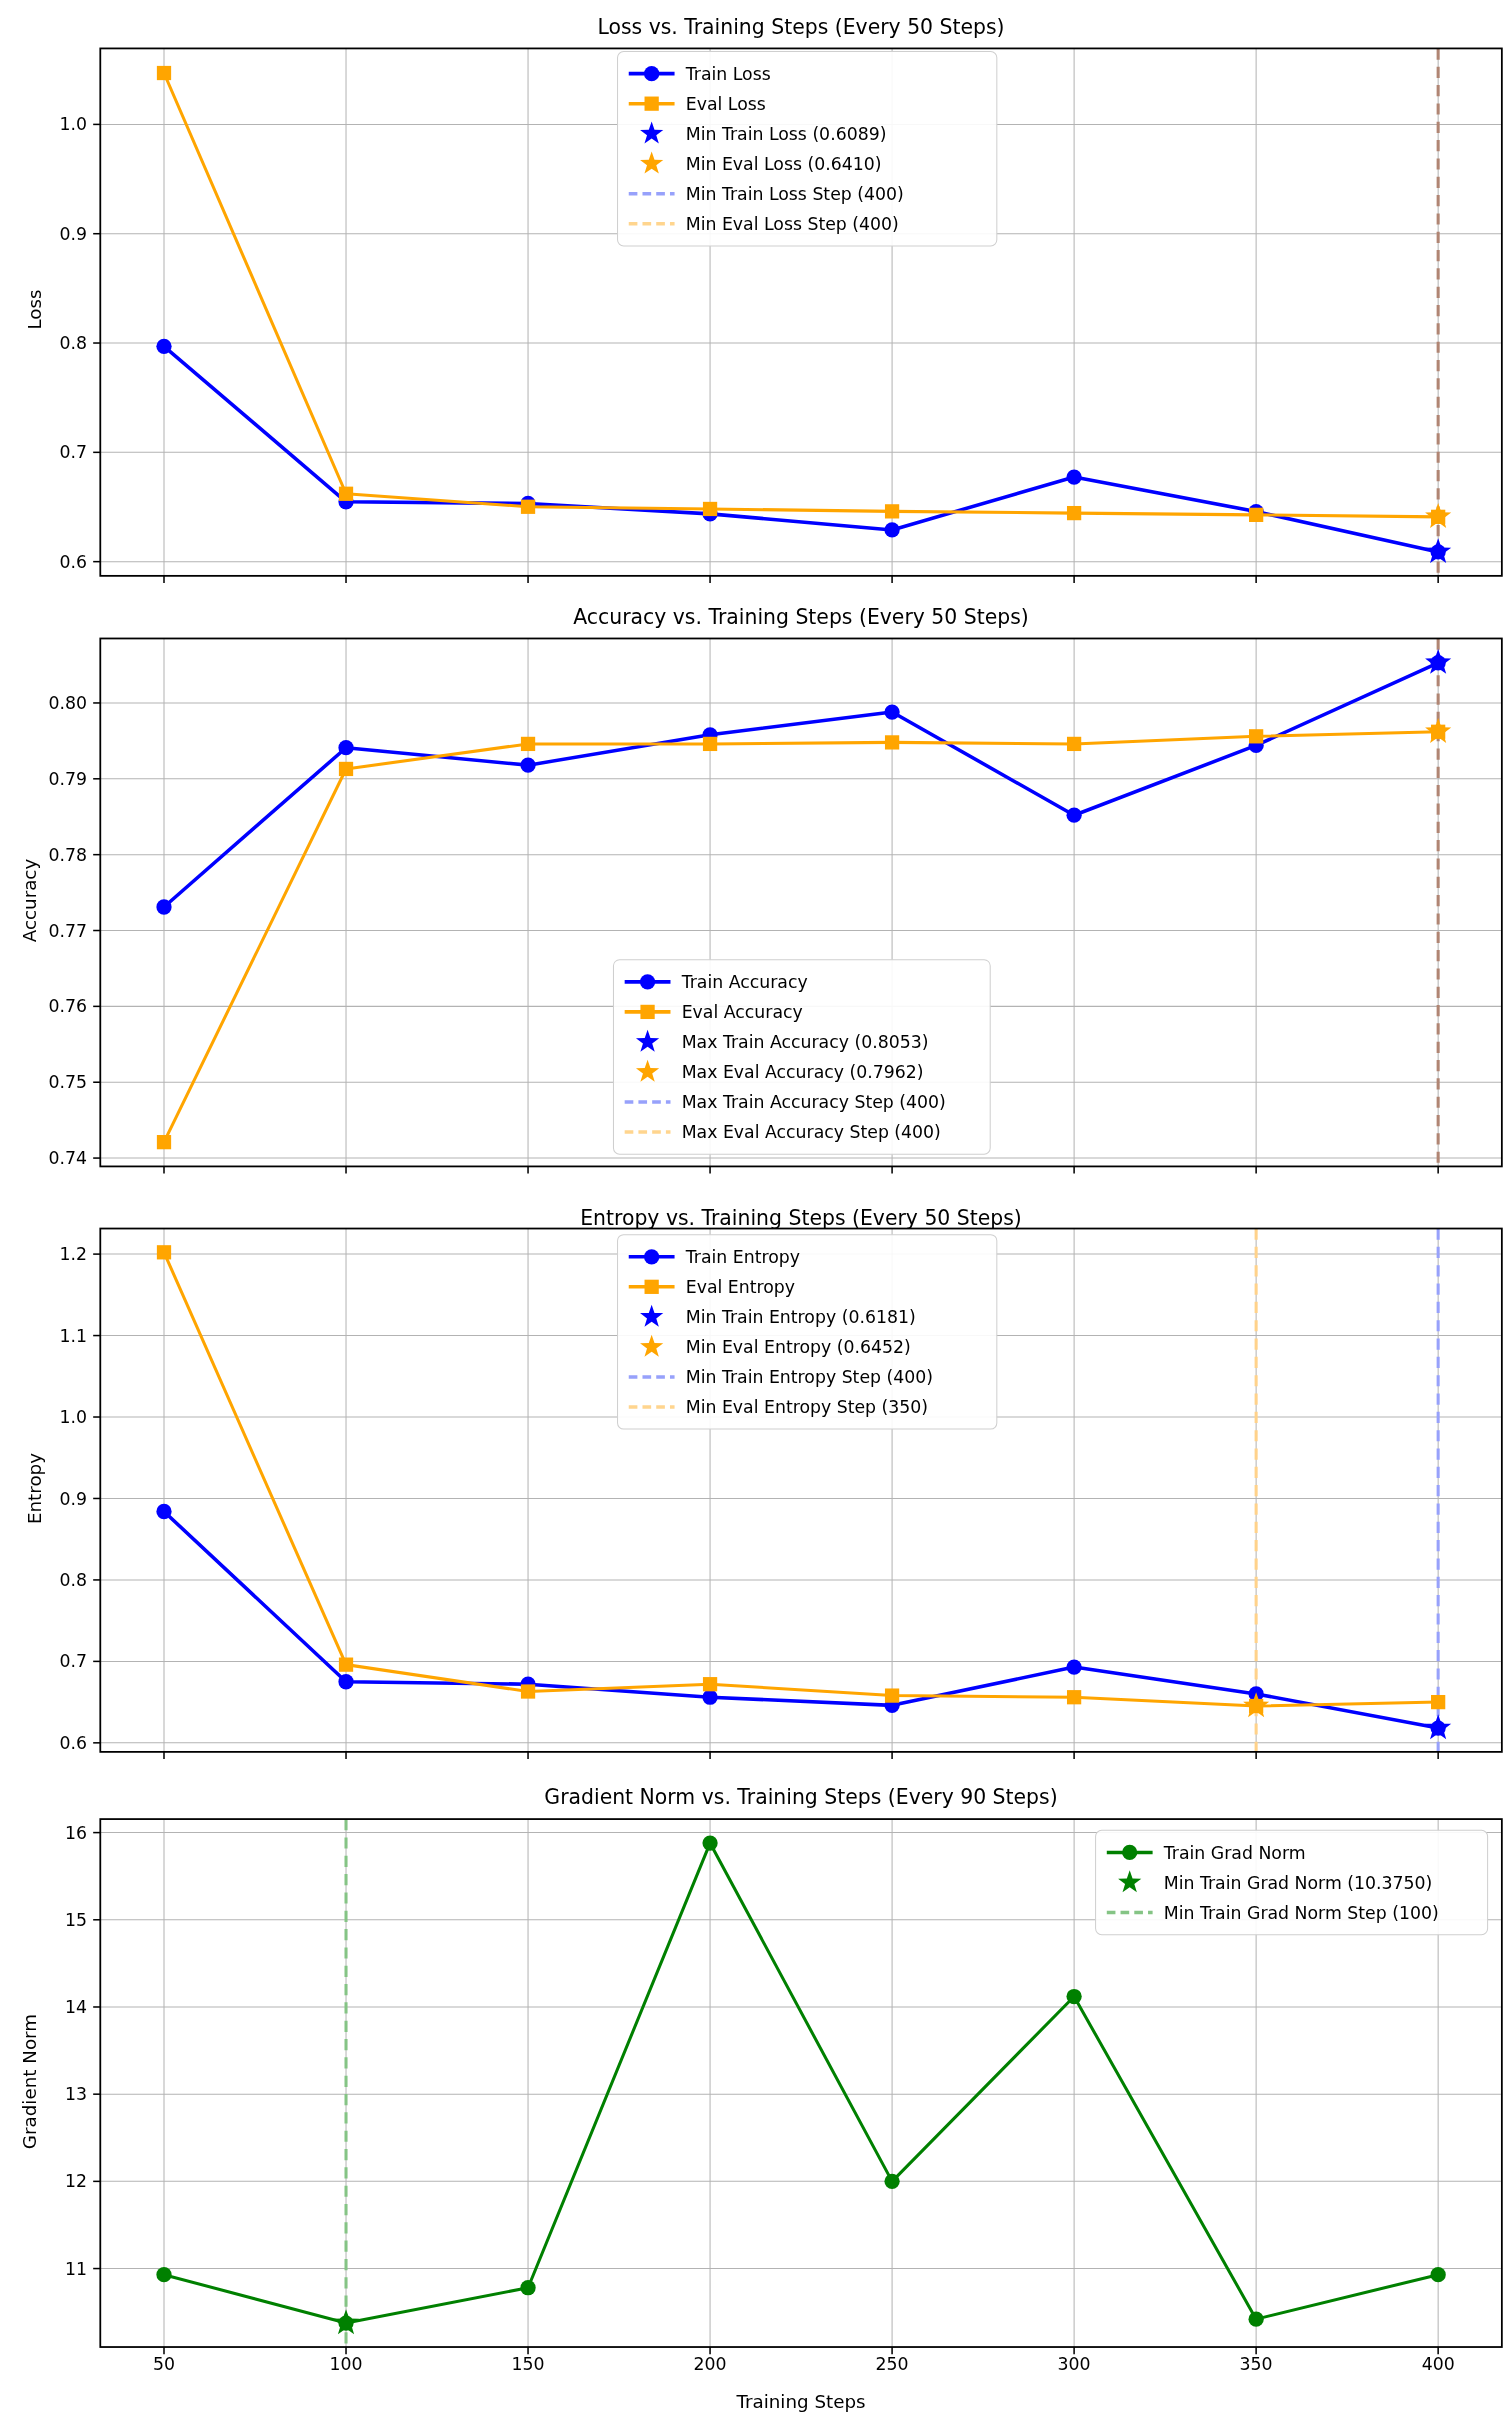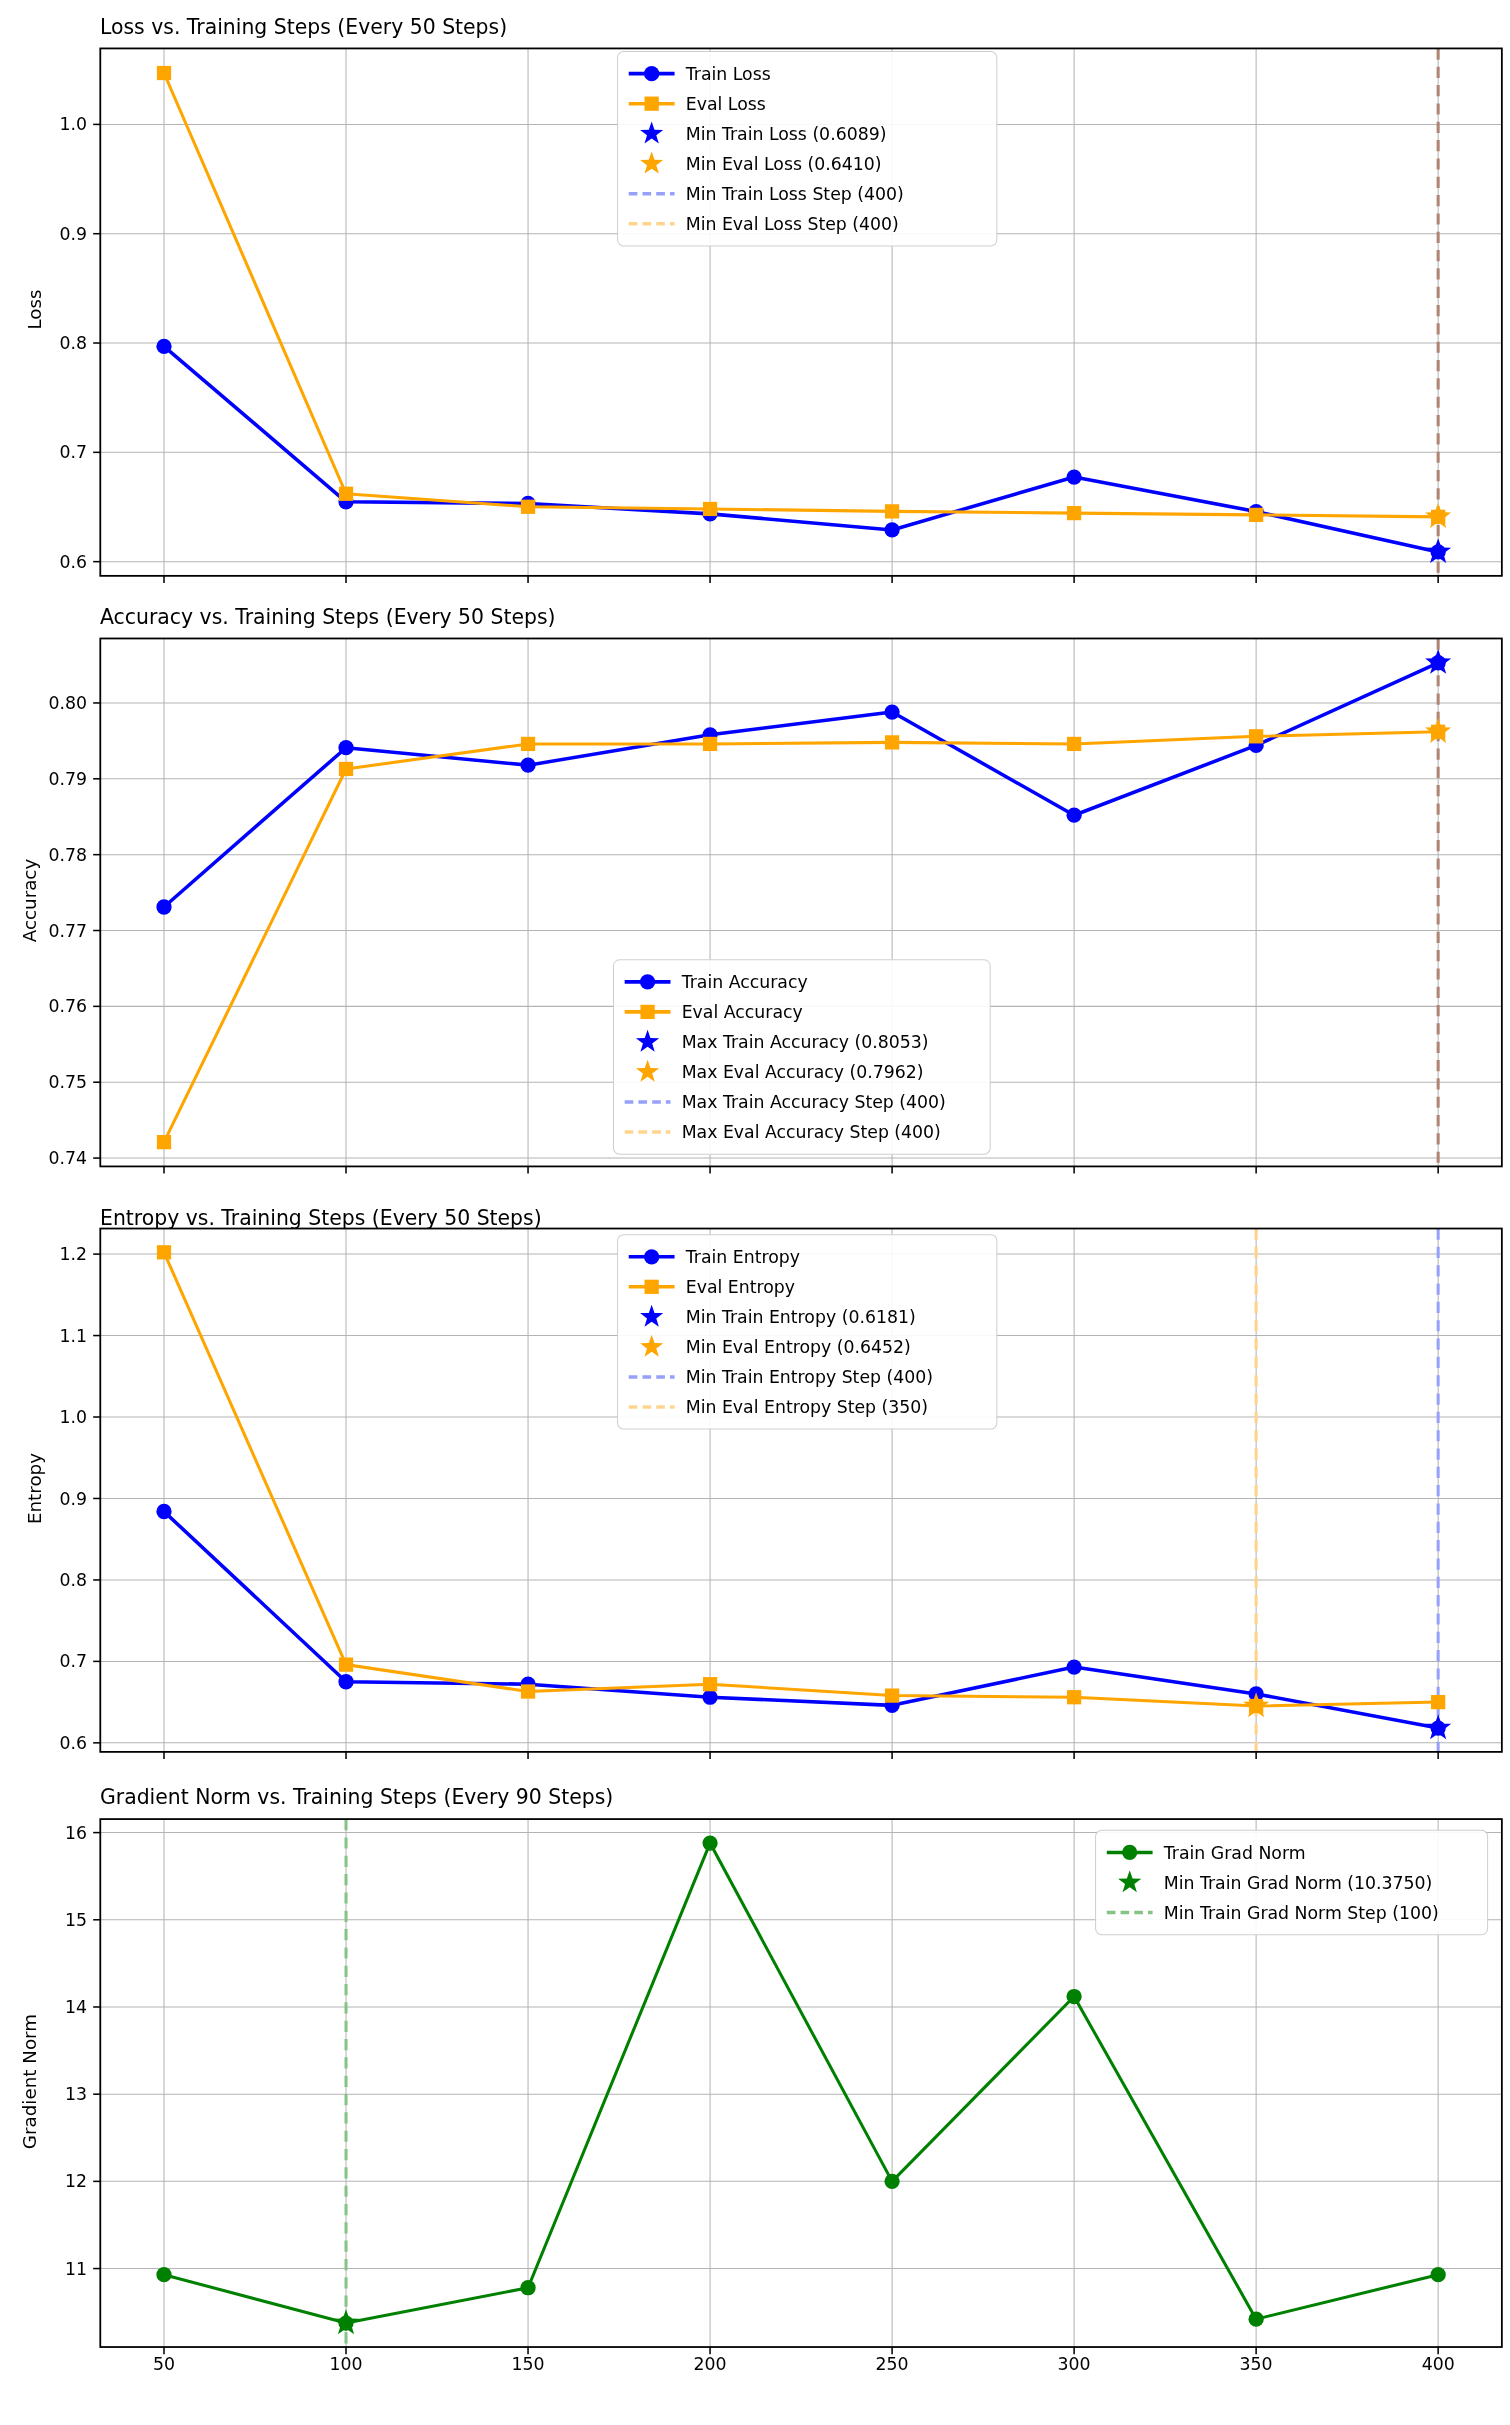--- a/index.html
+++ b/index.html
@@ -1,19 +1,19 @@
 <!DOCTYPE html>
 <html style="font-size:8.1px"><head>
 <meta charset="utf-8">
 <style>
   html,body{margin:0;padding:0;background:#ffffff;}
   #figure{position:relative;width:1510px;height:2426px;background:#ffffff;
           font-family:"DejaVu Sans", sans-serif;color:#000;overflow:hidden;}
   #plot-svg{position:absolute;left:0;top:0;}
-  .chart-title{position:absolute;text-align:left;font-size:20.4px;line-height:1.1;color:#000;white-space:nowrap;}
+  .chart-title{position:absolute;text-align:center;font-size:20.4px;line-height:1.1;color:#000;white-space:nowrap;}
   .ylabel{position:absolute;font-size:18.3px;text-align:center;width:306px;transform:rotate(-90deg);white-space:nowrap;}
   .xlabel{position:absolute;font-size:18.3px;text-align:center;white-space:nowrap;}
 </style>
 </head>
 <body>
 
 <div id="figure">
   <svg id="plot-svg" xmlns="http://www.w3.org/2000/svg" width="1510" height="2426" viewBox="0 0 2966 4763">
       <g>
         <line x1="322.1363636363636" y1="94" x2="322.1363636363636" y2="1130" stroke="#b3b3b3" stroke-width="2"></line>
@@ -315,14 +315,15 @@
   <div class="chart-title" style="left: 100px; width: 1402px; top: 16px;">Loss vs. Training Steps (Every 50 Steps)</div>
   <div class="chart-title" style="left: 100px; width: 1402px; top: 606px;">Accuracy vs. Training Steps (Every 50 Steps)</div>
   <div class="chart-title" style="left: 100px; width: 1402px; top: 1195px; margin-top: 12px;">Entropy vs. Training Steps (Every 50 Steps)</div>
   <div class="chart-title" style="left: 100px; width: 1402px; top: 1786px;">Gradient Norm vs. Training Steps (Every 90 Steps)</div>
 
   <div class="ylabel" style="left: -119px; top: 299px;">Loss</div>
   <div class="ylabel" style="left: -124px; top: 890px;">Accuracy</div>
   <div class="ylabel" style="left: -119px; top: 1478px;">Entropy</div>
   <div class="ylabel" style="left: -124px; top: 2071px;">Gradient Norm</div>
 
+  <div class="xlabel" style="left: 100px; width: 1402px; top: 2391px;">Training Steps</div>
 </div>
 
 
 </body></html>

